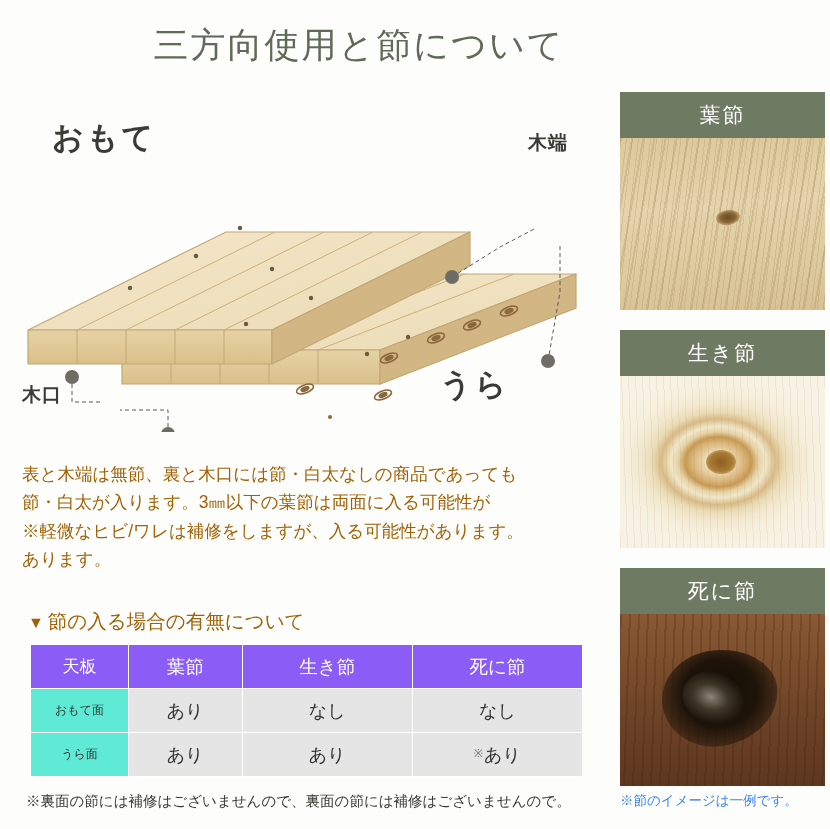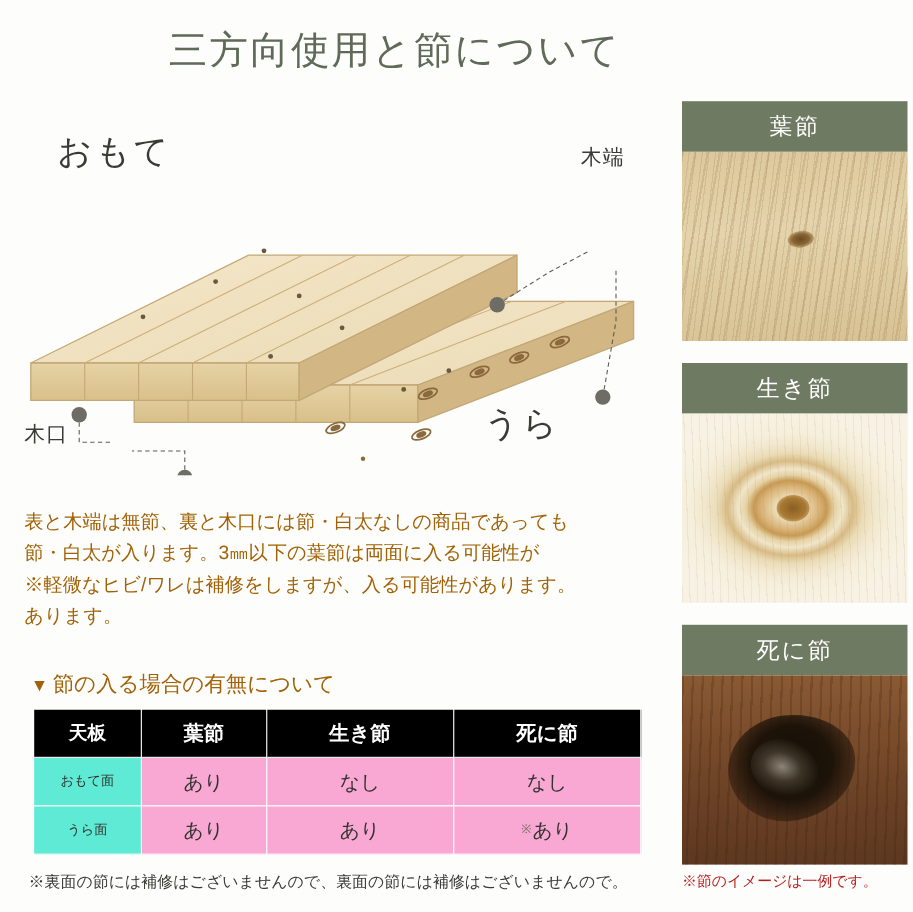--- a/index.html
+++ b/index.html
@@ -37,21 +37,21 @@
   .illus {
     position: absolute;
     left: 0; top: 0;
     width: 614px; height: 340px;
   }
   .illus svg { display: block; }
 
   .lbl {
     position: absolute;
     color: #3b3b36;
-    font-weight: 400;
+    font-weight: 700;
   }
   .lbl-omote { left: 52px; top: 25px; font-size: 31px; letter-spacing: 3px; }
   .lbl-ura   { left: 440px; top: 272px; font-size: 31px; letter-spacing: 3px; }
   .lbl-kobashi { left: 528px; top: 38px; font-size: 19px; letter-spacing: 1px; }
   .lbl-koguchi { left: 22px; top: 290px; font-size: 19px; letter-spacing: 1px; }
 
   
   .body-text {
     position: absolute;
     left: 22px; top: 368px;
@@ -74,33 +74,33 @@
   
   table.knots {
     position: absolute;
     left: 30px; top: 552px;
     width: 553px;
     border-collapse: collapse;
     font-size: 18px;
     color: #32322e;
   }
   table.knots th {
-    background: #000000;
+    background: #8b5cf6;
     color: #ffffff;
-    font-weight: 700;
+    font-weight: 400;
     height: 44px;
     border: 1px solid #ffffff;
     font-size: 18.5px;
   }
   table.knots th.col-first { width: 98px; font-size: 17px; }
   table.knots td {
     height: 44px;
     text-align: center;
     border: 1px solid #ffffff;
-    background: #f9a8d4;
+    background: #e5e5e5;
   }
   table.knots td.rh {
     background: #5eead4;
     font-size: 12px;
     width: 98px;
   }
   table.knots td .mark {
     font-size: 11px;
     vertical-align: 4px;
     color: #6a6a62;
@@ -213,21 +213,21 @@
     background: radial-gradient(ellipse at 45% 50%, #efe6d4 0%, rgba(225,210,180,0.35) 35%, rgba(200,180,140,0) 70%);
     border-radius: 50%;
     transform: rotate(18deg);
     opacity: 0.55;
   }
   .footnote-right {
     position: absolute;
     left: 0; top: 700px;
     width: 205px;
     font-size: 13.5px;
-    color: #b91c1c;
+    color: #3b82f6;
   }
 </style>
 </head>
 <body>
 
 <div id="page">
 
   <div class="title">三方向使用と節について</div>
 
   <div class="left-col">

